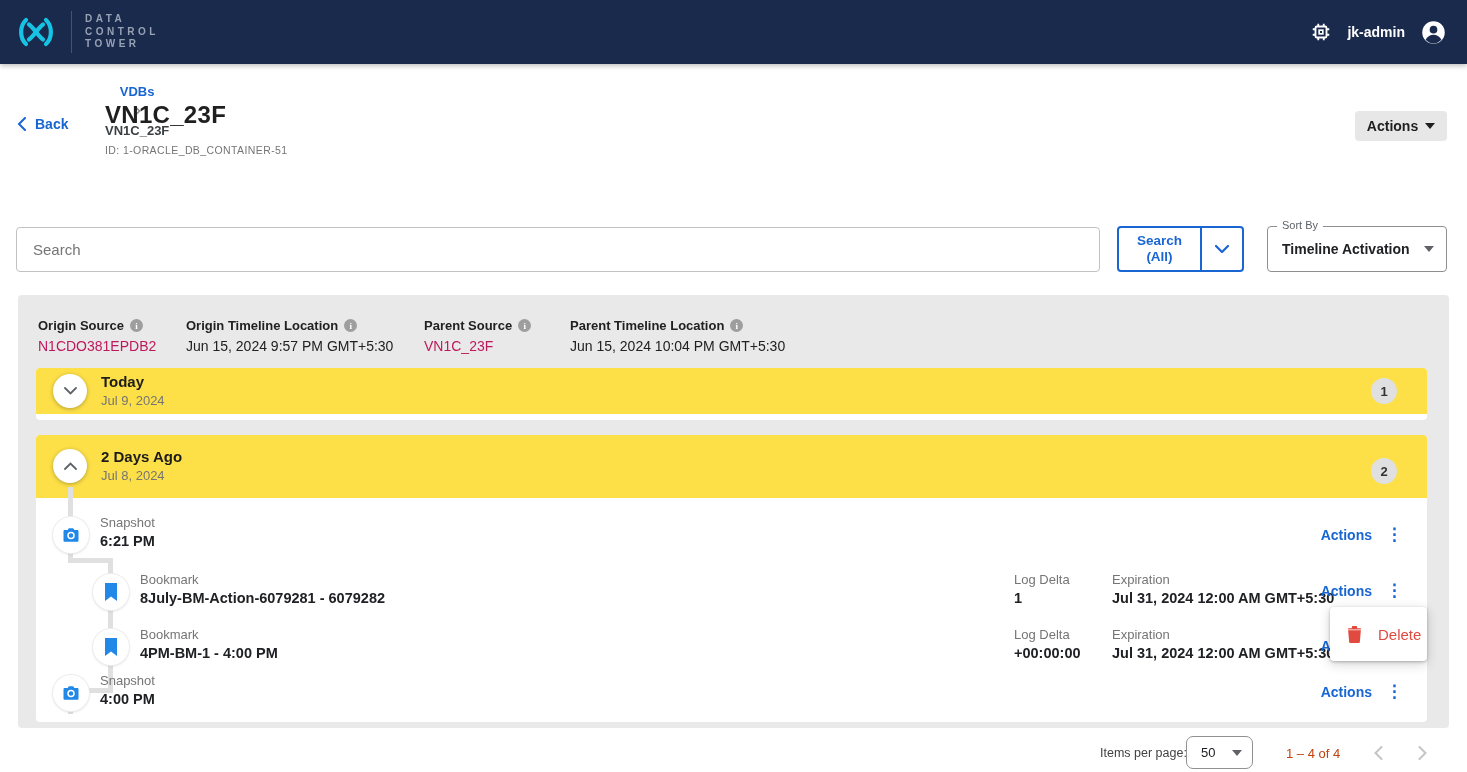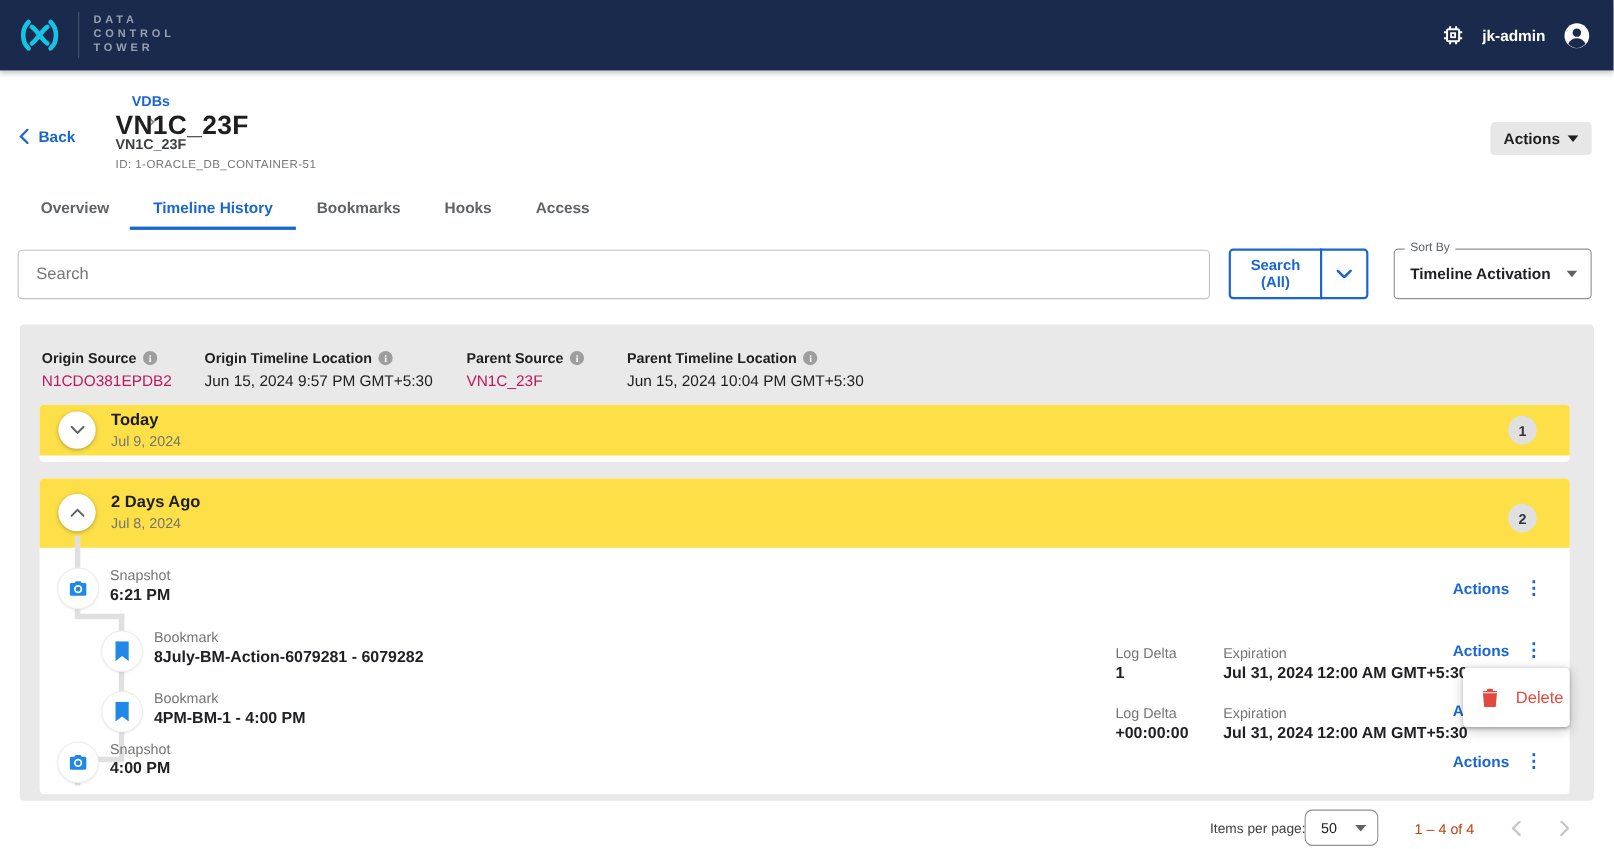--- a/index.html
+++ b/index.html
@@ -76,21 +76,21 @@
   .badge { position:absolute; right:30px; width:26px; height:26px; border-radius:50%; background:#e0e0e0;
            font-size:13px; font-weight:700; color:#333; display:flex; align-items:center; justify-content:center; }
 
   
   .tline { position:absolute; background:#e0e0e0; z-index:1; }
   .node { position:absolute; width:36px; height:36px; border-radius:50%; background:#fff; box-shadow:0 0 0 1px #ededed, 0 1px 3px rgba(0,0,0,.15);
           display:flex; align-items:center; justify-content:center; z-index:2; }
   .entry-text { position:absolute; z-index:2; }
   .entry-type { font-size:13px; color:#757575; }
   .entry-title { font-size:14.5px; font-weight:700; color:#202124; margin-top:3px; }
-  .detail-col { position:absolute; z-index:2;margin-top:14px; }
+  .detail-col { position:absolute; z-index:2; }
   .detail-label { font-size:13px; color:#757575; }
   .detail-value { font-size:14.5px; font-weight:700; color:#202124; margin-top:3px; }
   .row-actions { position:absolute; right:24px; display:flex; align-items:center; gap:14px; z-index:2; cursor:pointer; }
   .row-actions .lbl { color:#1966d2; font-size:14px; font-weight:700; }
   .kebab { color:#1966d2; font-size:17px; font-weight:700; line-height:17px; }
 
   
   .menu-popup { position:absolute; left:1330px; top:607px; width:97px; height:54px; background:#fff; border-radius:4px;
                 box-shadow:0 1px 3px rgba(0,0,0,.25), 0 3px 12px rgba(0,0,0,.18); display:flex; align-items:center;
                 padding-left:17px; gap:16px; z-index:40; cursor:pointer; }
@@ -165,27 +165,20 @@
   <div class="page-title">VN1C_23F</div>
   <div class="page-id">ID: 1-ORACLE_DB_CONTAINER-51</div>
 
   <div class="actions-top">
     <span>Actions</span>
     <svg width="10" height="6" viewBox="0 0 10 6">
       <path d="M0 0 L5 6 L10 0 Z" fill="#1f1f1f"></path>
     </svg>
   </div>
 
-  <div class="tabs">
-    <div class="tab">Overview</div>
-    <div class="tab active">Timeline History</div>
-    <div class="tab">Bookmarks</div>
-    <div class="tab">Hooks</div>
-    <div class="tab">Access</div>
-  </div>
 
   <input class="search-input" type="text" placeholder="Search" style="">
   <div class="search-group">
     <div class="search-btn">
       <span>Search</span>
       <span>(All)</span>
     </div>
     <div class="search-chevron">
       <svg width="14" height="8" viewBox="0 0 14 8">
         <path d="M1 1 L7 7 L13 1" stroke="#1966d2" stroke-width="2.2" fill="none" stroke-linecap="round"></path>

